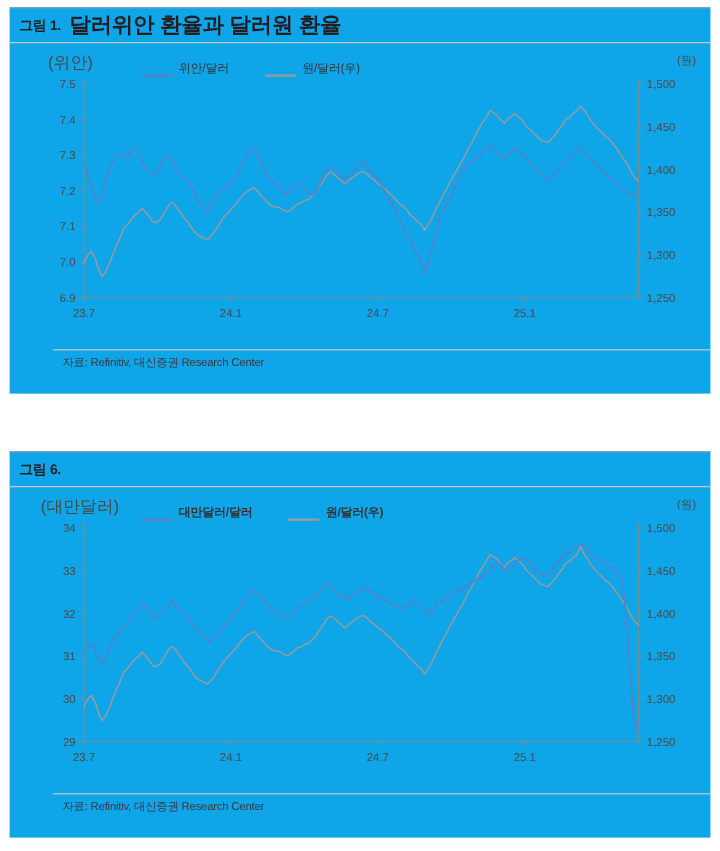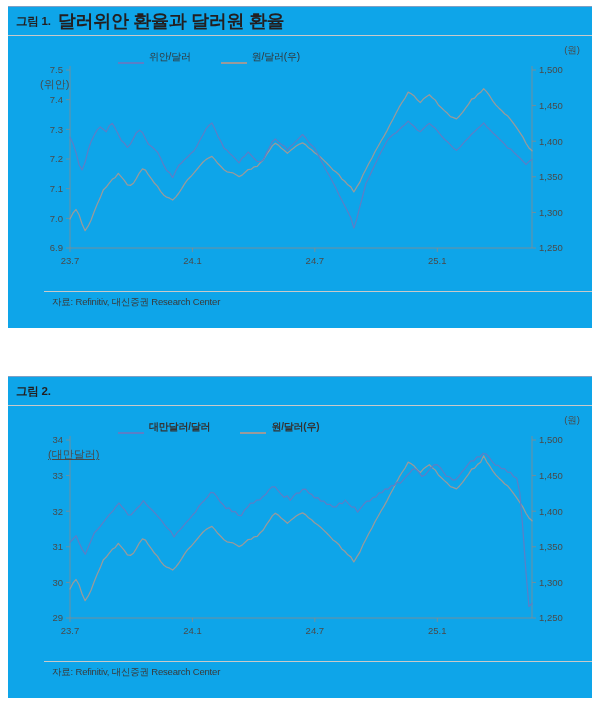--- a/index.html
+++ b/index.html
@@ -64,23 +64,22 @@
   }
   .source-text {
     font-size: 9.5px;
     color: #3a3a3a;
     letter-spacing: -0.2px;
   }
 
   
   .unit-left {
     position: absolute;
-    font-size: 11px;
+    font-size: 14px;
     color: #4a4a4a;
-    margin-top: 33px;
   }
   .unit-right {
     position: absolute;
     font-size: 9.5px;
     color: #4a4a4a;
   }
 
   
   .legend {
     position: absolute;
@@ -173,24 +172,24 @@
         <path d="M62.00 101.37 L65.02 107.47 L68.04 116.72 L71.06 128.75 L74.08 133.86 L77.10 126.31 L80.12 114.28 L83.14 105.35 L86.16 99.32 L89.18 93.85 L92.20 90.89 L95.22 93.34 L98.24 95.82 L101.25 89.74 L104.27 87.34 L107.29 92.42 L110.31 98.22 L113.33 104.55 L116.35 107.13 L119.37 111.38 L122.39 108.17 L125.41 102.40 L128.43 96.64 L131.45 94.21 L134.47 96.44 L137.49 102.70 L140.51 108.36 L143.53 110.49 L146.55 113.17 L149.57 116.19 L152.59 122.07 L155.61 128.90 L158.63 134.51 L161.65 136.77 L164.67 141.67 L167.69 134.97 L170.71 129.54 L173.73 126.75 L176.75 123.44 L179.76 120.80 L182.78 117.58 L185.80 115.01 L188.82 110.23 L191.84 104.26 L194.86 98.95 L197.88 93.20 L200.90 89.44 L203.92 86.93 L206.94 93.00 L209.96 100.29 L212.98 105.60 L216.00 112.13 L219.02 114.34 L222.04 117.61 L225.06 120.34 L228.08 123.65 L231.10 126.85 L234.12 121.97 L237.14 119.68 L240.16 116.03 L243.18 119.11 L246.20 122.56 L249.22 125.43 L252.24 125.69 L255.25 123.93 L258.27 117.14 L261.29 111.78 L264.31 105.81 L267.33 103.01 L270.35 105.92 L273.37 108.48 L276.39 110.08 L279.41 114.03 L282.43 110.46 L285.45 107.92 L288.47 104.91 L291.49 101.79 L294.51 98.54 L297.53 101.77 L300.55 106.23 L303.57 109.18 L306.59 111.88 L309.61 117.58 L312.63 123.62 L315.65 129.33 L318.67 135.26 L321.69 140.06 L324.71 146.03 L327.73 151.71 L330.75 158.21 L333.76 164.06 L336.78 169.95 L339.80 175.69 L342.82 181.71 L345.84 192.14 L348.86 182.74 L351.88 170.69 L354.90 159.26 L357.92 147.23 L360.94 141.43 L363.96 134.88 L366.98 128.45 L370.00 122.27 L373.02 116.03 L376.04 110.51 L379.06 104.71 L382.08 101.21 L385.10 98.57 L388.12 96.75 L391.14 93.79 L394.16 90.75 L397.18 88.43 L400.20 85.07 L403.22 88.09 L406.24 90.51 L409.25 94.06 L412.27 95.72 L415.29 92.70 L418.31 89.83 L421.33 87.38 L424.35 90.07 L427.37 92.32 L430.39 96.02 L433.41 99.99 L436.43 103.28 L439.45 105.80 L442.47 108.94 L445.49 112.16 L448.51 114.34 L451.53 111.55 L454.55 108.20 L457.57 104.71 L460.59 101.82 L463.61 98.22 L466.63 95.47 L469.65 92.50 L472.67 90.11 L475.69 86.89 L478.71 90.69 L481.73 93.50 L484.75 96.71 L487.76 99.41 L490.78 102.46 L493.80 105.30 L496.82 108.44 L499.84 112.07 L502.86 113.13 L505.88 116.36 L508.90 119.29 L511.92 122.05 L514.94 125.21 L517.96 128.64 L520.98 125.34 L524.00 123.54 " fill="none" stroke="#5b7fc7" stroke-width="1.25" stroke-linejoin="round" stroke-linecap="round"></path>
       </svg>
   </div>
   <div class="fig-footer">
     <span class="source-text">자료: Refinitiv, 대신증권 Research Center</span>
   </div>
 </div>
 
 <div class="figure" id="figure-2">
   <div class="fig-header">
-    <span class="fig-num">그림 2.</span>
+    <span class="fig-num">그림 6.</span>
   </div>
   <div class="plot-area">
-    <span class="unit-left" style="left:40px; top:8px;text-decoration:underline;">(대만달러)</span>
+    <span class="unit-left" style="left:26px; top:8px;">(대만달러)</span>
     <span class="unit-right" style="right:12px; top:8px;">(원)</span>
     <div class="legend" style="left:110px; top:14px;font-weight:bold;">
       <span class="legend-item">
         <span class="legend-swatch" style="background:#5b7fc7"></span>
         <span class="legend-label">대만달러/달러</span>
       </span>
       <span style="display:inline-block;width:18px"></span>
       <span class="legend-item">
         <span class="legend-swatch" style="background:#9a9a9a"></span>
         <span class="legend-label">원/달러(우)</span>

